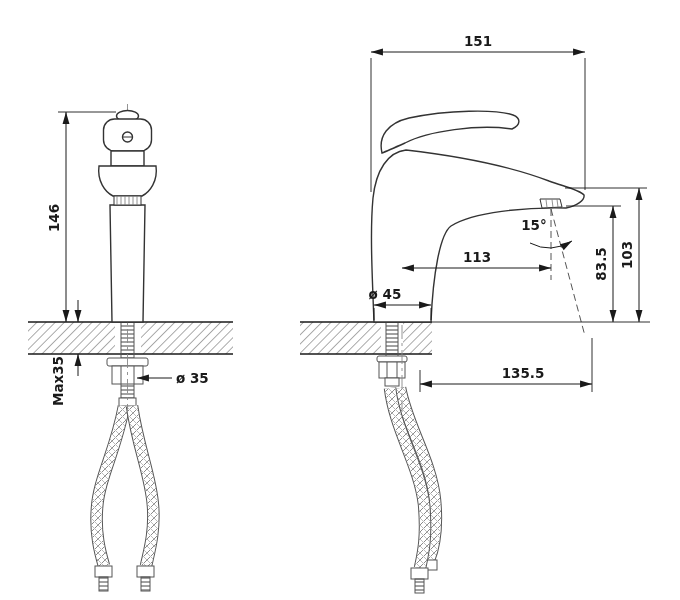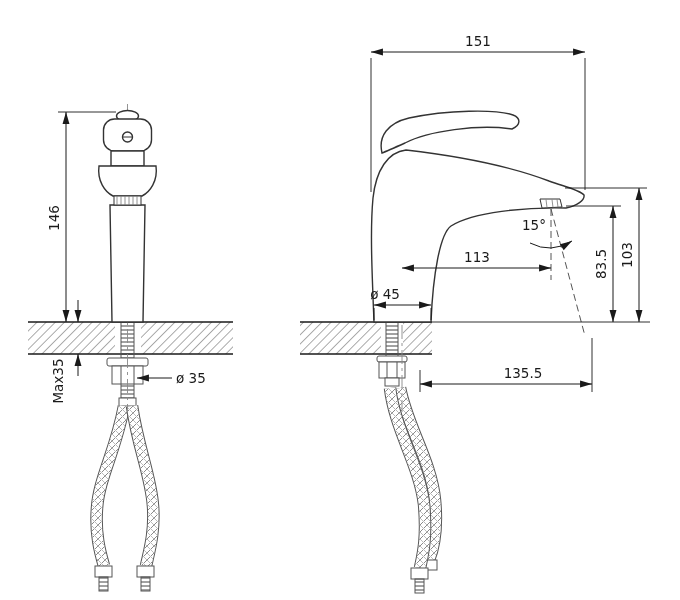--- a/index.html
+++ b/index.html
@@ -1,16 +1,16 @@
 <!DOCTYPE html>
 <html><head>
 <meta charset="utf-8">
 <style>
   html,body{margin:0;padding:0;background:#fff;}
-  .page{width:680px;height:600px;background:#ffffff;position:relative;overflow:hidden;}
+  .page{width:680px;height:600px;background:#ffffff;position:relative;overflow:hidden;font-weight:bold;}
   svg{display:block;}
   text{font-family:"DejaVu Sans", sans-serif;font-size:13.5px;fill:#1a1a1a;}
 </style>
 </head>
 <body>
 
 <div class="page">
 <svg width="680" height="600" viewBox="0 0 680 600">
   <defs>
     <marker id="arr" viewBox="0 0 12 8" refX="11.5" refY="4" markerWidth="13" markerHeight="9" orient="auto-start-reverse" markerUnits="userSpaceOnUse">

